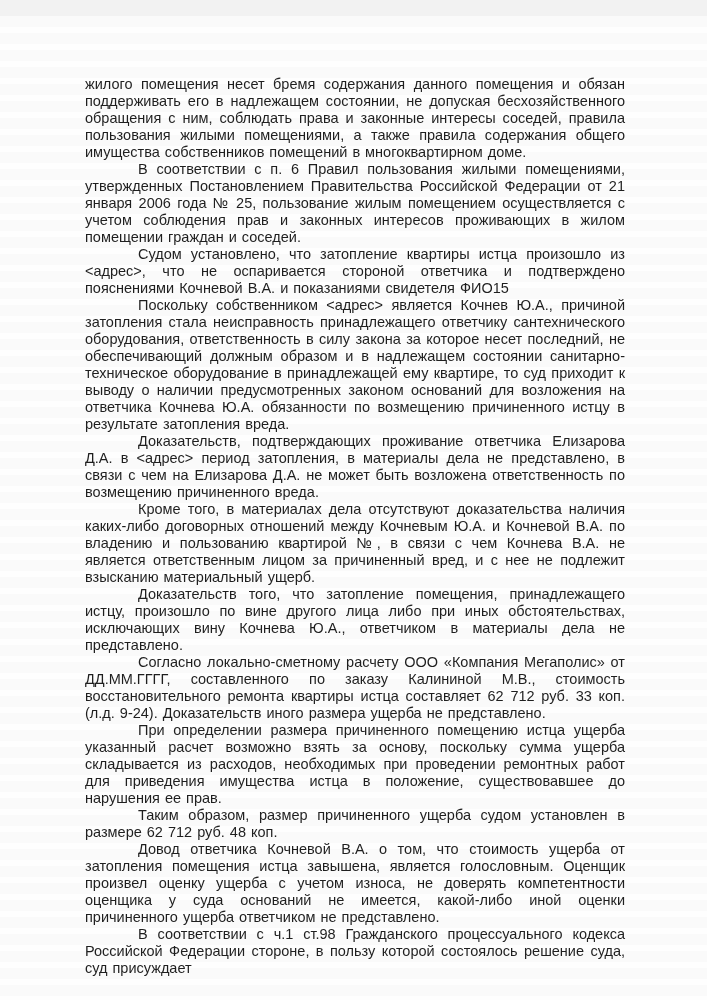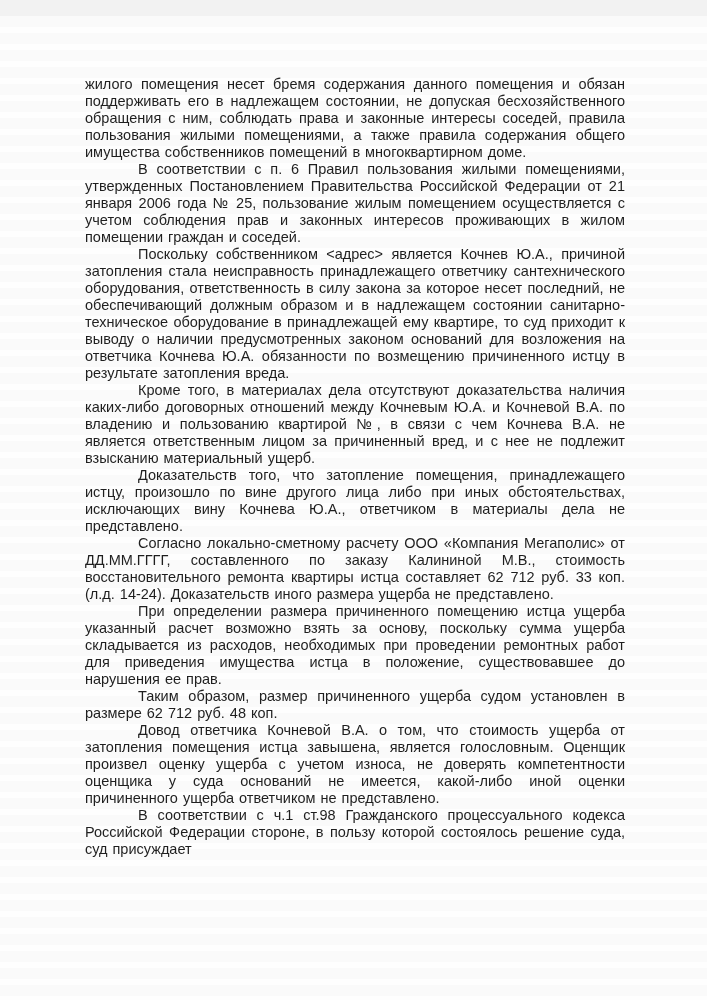--- a/index.html
+++ b/index.html
@@ -51,22 +51,24 @@
     text-indent: 53px;
   }
 </style>
 </head>
 <body>
 
 <div class="page">
   <div class="text-block" style="color: rgb(31, 31, 31);">
       <p class="">жилого помещения несет бремя содержания данного помещения и обязан поддерживать его в надлежащем состоянии, не допуская бесхозяйственного обращения с ним, соблюдать права и законные интересы соседей, правила пользования жилыми помещениями, а также правила содержания общего имущества собственников помещений в многоквартирном доме.</p>
       <p class="indent">В соответствии с п. 6 Правил пользования жилыми помещениями, утвержденных Постановлением Правительства Российской Федерации от 21 января 2006 года № 25, пользование жилым помещением осуществляется с учетом соблюдения прав и законных интересов проживающих в жилом помещении граждан и соседей.</p>
+      <p class="indent">Судом установлено, что затопление квартиры истца произошло из &lt;адрес&gt;, что не оспаривается стороной ответчика и подтверждено пояснениями Кочневой В.А. и показаниями свидетеля ФИО15</p>
       <p class="indent">Поскольку собственником &lt;адрес&gt; является Кочнев Ю.А., причиной затопления стала неисправность принадлежащего ответчику сантехнического оборудования, ответственность в силу закона за которое несет последний, не обеспечивающий должным образом и в надлежащем состоянии санитарно-техническое оборудование в принадлежащей ему квартире, то суд приходит к выводу о наличии предусмотренных законом оснований для возложения на ответчика Кочнева Ю.А. обязанности по возмещению причиненного истцу в результате затопления вреда.</p>
+      <p class="indent">Доказательств, подтверждающих проживание ответчика Елизарова Д.А. в &lt;адрес&gt; период затопления, в материалы дела не представлено, в связи с чем на Елизарова Д.А. не может быть возложена ответственность по возмещению причиненного вреда.</p>
       <p class="indent">Кроме того, в материалах дела отсутствуют доказательства наличия каких-либо договорных отношений между Кочневым Ю.А. и Кочневой В.А. по владению и пользованию квартирой №, в связи с чем Кочнева В.А. не является ответственным лицом за причиненный вред, и с нее не подлежит взысканию материальный ущерб.</p>
       <p class="indent">Доказательств того, что затопление помещения, принадлежащего истцу, произошло по вине другого лица либо при иных обстоятельствах, исключающих вину Кочнева Ю.А., ответчиком в материалы дела не представлено.</p>
-      <p class="indent">Согласно локально-сметному расчету ООО «Компания Мегаполис» от ДД.ММ.ГГГГ, составленного по заказу Калининой М.В., стоимость восстановительного ремонта квартиры истца составляет 62 712 руб. 33 коп. (л.д. 14-24). Доказательств иного размера ущерба не представлено.</p>
+      <p class="indent">Согласно локально-сметному расчету ООО «Компания Мегаполис» от ДД.ММ.ГГГГ, составленного по заказу Калининой М.В., стоимость восстановительного ремонта квартиры истца составляет 62 712 руб. 33 коп. (л.д. 9-24). Доказательств иного размера ущерба не представлено.</p>
       <p class="indent">При определении размера причиненного помещению истца ущерба указанный расчет возможно взять за основу, поскольку сумма ущерба складывается из расходов, необходимых при проведении ремонтных работ для приведения имущества истца в положение, существовавшее до нарушения ее прав.</p>
       <p class="indent">Таким образом, размер причиненного ущерба судом установлен в размере 62 712 руб. 48 коп.</p>
       <p class="indent">Довод ответчика Кочневой В.А. о том, что стоимость ущерба от затопления помещения истца завышена, является голословным. Оценщик произвел оценку ущерба с учетом износа, не доверять компетентности оценщика у суда оснований не имеется, какой-либо иной оценки причиненного ущерба ответчиком не представлено.</p>
       <p class="indent">В соответствии с ч.1 ст.98 Гражданского процессуального кодекса Российской Федерации стороне, в пользу которой состоялось решение суда, суд присуждает</p>
     </div>
 </div>
 
 </body></html>

